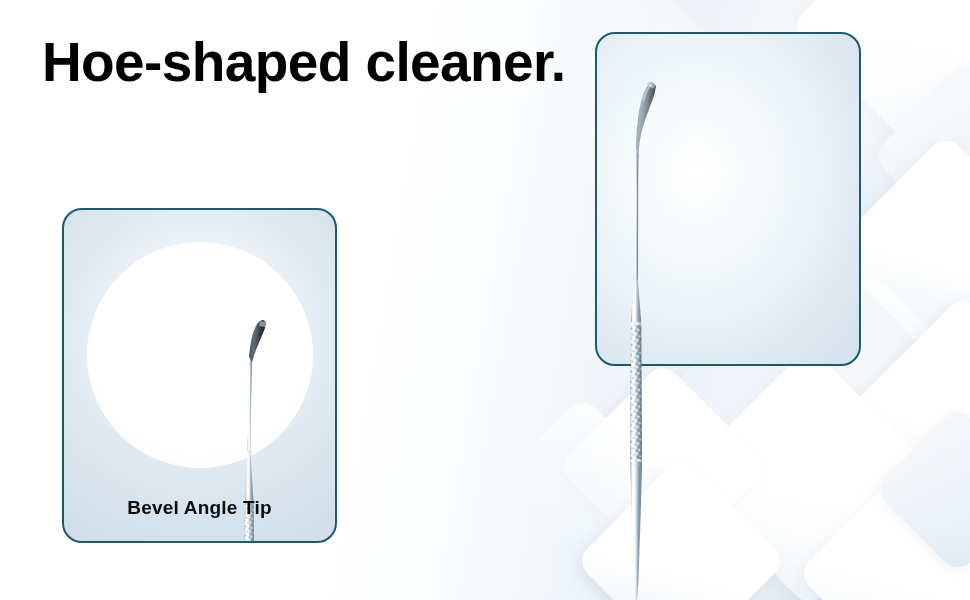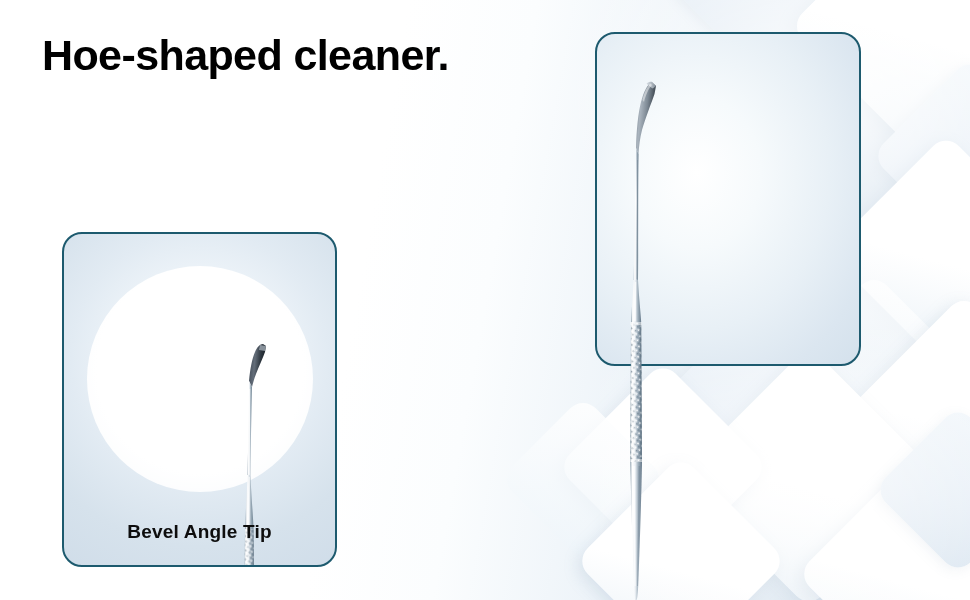--- a/index.html
+++ b/index.html
@@ -41,38 +41,38 @@
     background:linear-gradient(150deg,#f2f7fb 0%,#e6eef6 60%,#dce7f1 100%);
     box-shadow:0 4px 12px rgba(120,150,175,.12);
   }
   .dia.ghost{
     background:linear-gradient(150deg,rgba(255,255,255,.85) 0%,rgba(238,245,250,.7) 100%);
   }
 
   
   .headline{
     position:absolute;left:42px;top:32px;
-    font-size:43px;font-weight:700;color:#000000;
+    font-size:55px;font-weight:700;color:#000000;
     letter-spacing:-0.6px;line-height:1.1;white-space:nowrap;text-align:center;
   }
   .bodytext{
     position:absolute;left:43px;top:96px;width:470px;
     font-size:15.5px;font-weight:400;color:#1e1e1e;
     line-height:31px;letter-spacing:.1px;
   }
   .bodytext div{white-space:nowrap;}
 
   
   .card{
     position:absolute;
     border:2px solid #1d5a6e;
     border-radius:20px;
   }
   .card-small{
-    left:62px;top:232px;width:271px;height:331px;
+    left:62px;top:208px;width:271px;height:331px;
     background:
       radial-gradient(circle at 50% 38%, #ffffff 0%, #f2f7fb 26%, #e2ebf3 52%, #d6e2ec 76%, #d0dde9 100%);
     overflow:hidden;
   }
   .spotlight{
     position:absolute;left:23px;top:32px;width:226px;height:226px;
     border-radius:50%;
     background:radial-gradient(circle at 50% 46%, #ffffff 0%, #ffffff 62%, rgba(255,255,255,.85) 80%, rgba(255,255,255,0) 100%);
   }
   .card-label{

